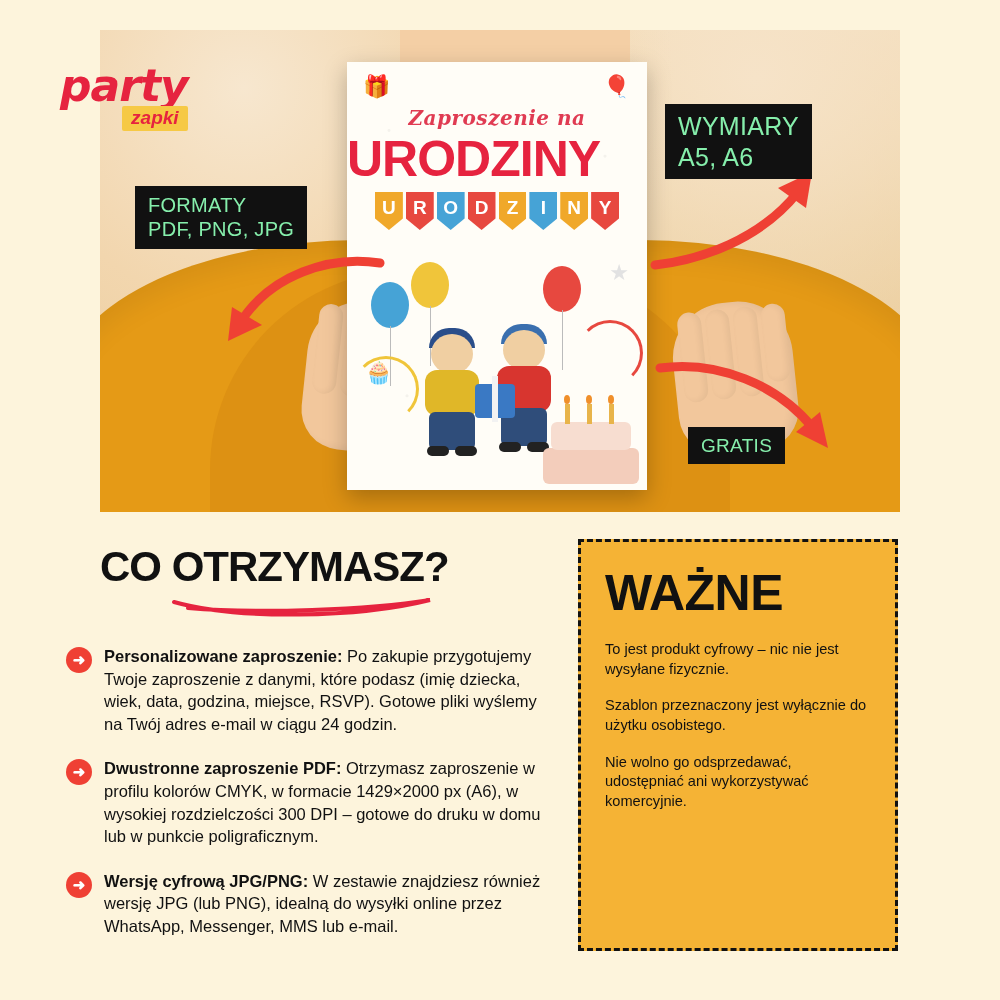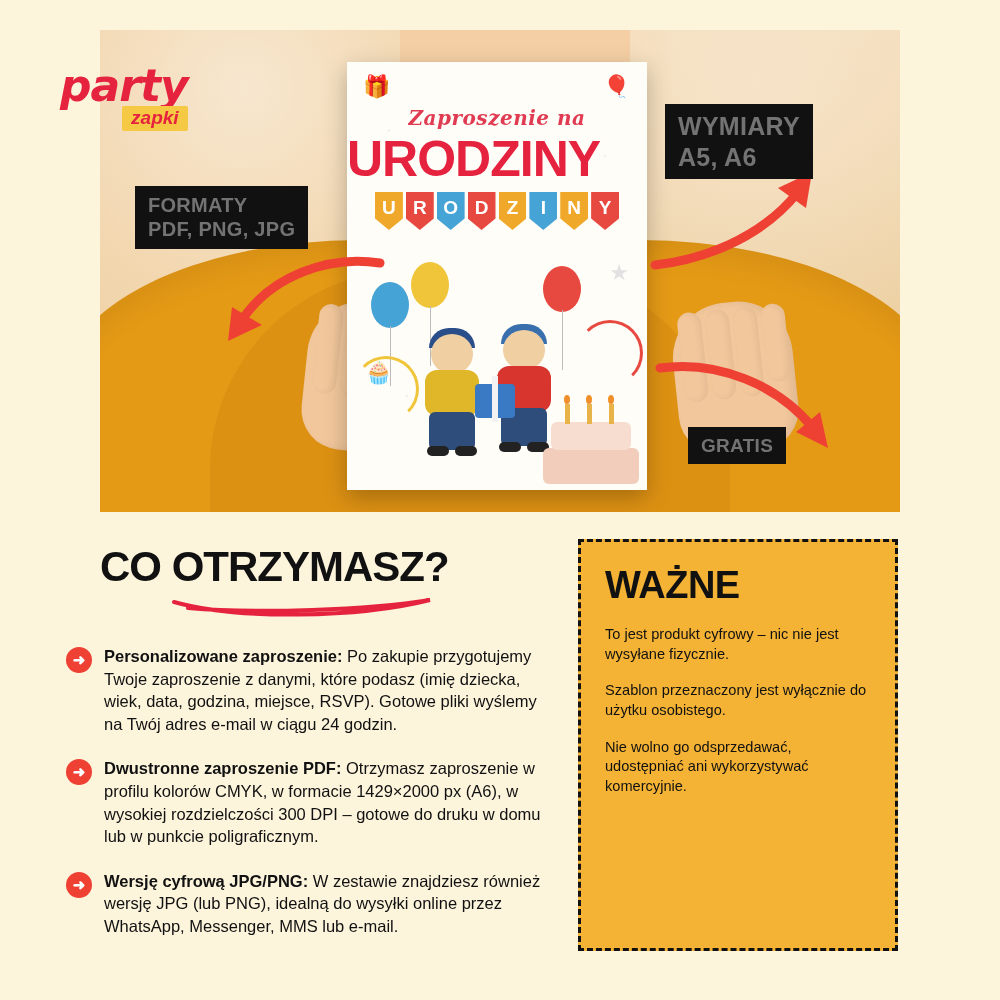--- a/index.html
+++ b/index.html
@@ -134,21 +134,21 @@
     font-family:"DejaVu Sans", sans-serif;
   }
   .logo-zapki{
     display:inline-block;background:#f6c945;color:#e6233f;font-weight:bold;
     font-size:19px;padding:1px 9px 2px;margin-left:48px;border-radius:2px;
     font-style:italic;
   }
 
   
   .callout{
-    position:absolute;background:#111;color:#737373;font-weight:bold;
+    position:absolute;background:#111;color:#86efac;font-weight:normal;
     padding:7px 13px;line-height:1.22;letter-spacing:.3px;
   }
   .c-formaty{left:135px;top:186px;font-size:20px;}
   .c-wymiary{left:665px;top:104px;font-size:25px;}
   .c-personalizacja{left:688px;top:427px;font-size:19px;}
   .arrow{position:absolute;}
 
   
   .heading{
     position:absolute;left:100px;top:543px;
@@ -166,21 +166,21 @@
     font-size:16.5px;line-height:1.37;color:#111;
   }
   .bullet-text b{font-weight:bold;}
 
   .important{
     position:absolute;left:578px;top:539px;width:320px;height:412px;
     background:#f5b335;border:3px dashed #111;box-sizing:border-box;
     padding:22px 24px;
   }
   .important h2{
-    margin:0 0 18px;font-size:38px;font-weight:bold;color:#111;letter-spacing:-0.5px;
+    margin:0 0 18px;font-size:50px;font-weight:bold;color:#111;letter-spacing:-0.5px;
   }
   .important p{margin:0 0 17px;font-size:14.6px;line-height:1.35;color:#111;}
 </style>
 </head>
 <body>
 
 <div class="hero">
   <div class="hero-bg"></div>
   <div class="sweater"></div>
   <div class="neck"></div>

